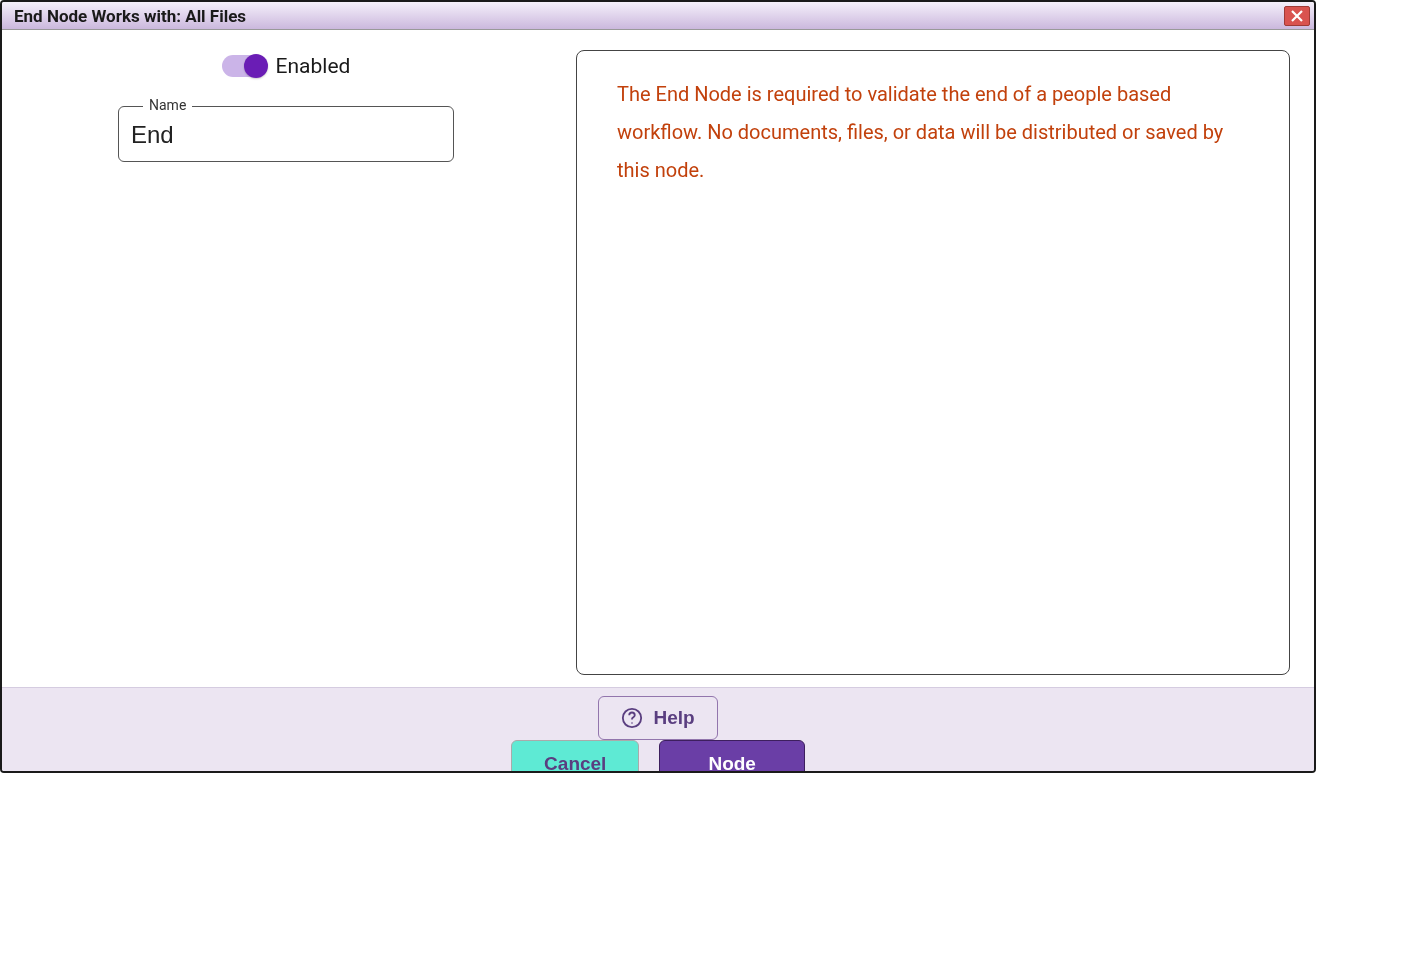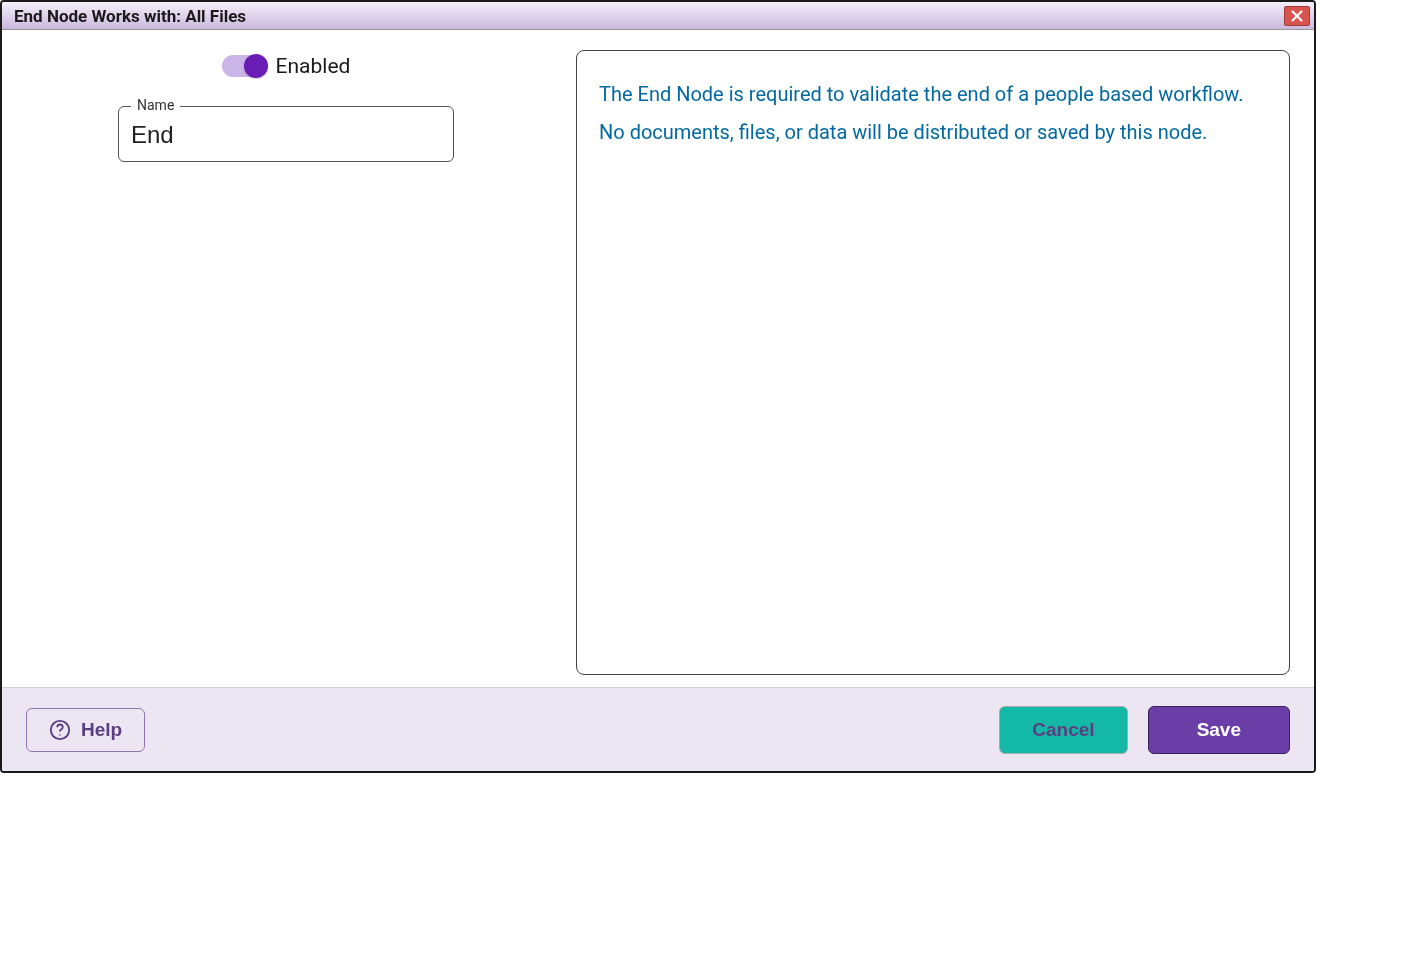--- a/index.html
+++ b/index.html
@@ -99,21 +99,21 @@
     }
     .field-group {
       position: relative;
       border: 1px solid #555;
       border-radius: 6px;
       padding: 0;
     }
     .field-label {
       position: absolute;
       top: -10px;
-      left: 12px;
+      left: 24px;
       background: #fff;
       padding: 0 6px;
       font-size: 14px;
       color: #333;
     }
     .field-input {
       width: 100%;
       border: none;
       outline: none;
       padding: 14px 12px 12px 12px;
@@ -122,34 +122,35 @@
       background: transparent;
       border-radius: 6px;
     }
     .field-input::placeholder {
       color: #888;
     }
     .right-panel {
       flex: 1;
       border: 1.5px solid #444;
       border-radius: 8px;
-      padding: 24px 22px;
+      padding: 24px 40px;
       font-size: 20px;
       line-height: 1.9;
-      color: #0369a1;
+      color: #c2410c;
       max-width: 740px;
     }
     .dialog-footer {
       height: 84px;
       background: #ece5f2;
       border-top: 1px solid #d5cce0;
       display: flex;
       align-items: center;
       justify-content: space-between;
       padding: 8px 24px;
+      flex-direction: column;
     }
     .footer-left {
       display: flex;
     }
     .footer-right {
       display: flex;
       gap: 20px;
     }
     .btn {
       border-radius: 6px;
@@ -166,21 +167,21 @@
       background: #ece5f2;
       border-color: #9275ad;
       color: #5a3e80;
       padding: 10px 22px;
     }
     .btn-help svg {
       width: 22px;
       height: 22px;
     }
     .btn-cancel {
-      background: #14b8a6;
+      background: #5eead4;
       border-color: #aaa;
       color: #5a3e80;
       padding: 12px 32px;
     }
     .btn-save {
       background: #6a3ea6;
       color: #fff;
       border: 1.5px solid #3d1f5e;
       padding: 12px 48px;
     }
@@ -233,18 +234,18 @@
           <circle cx="12" cy="17.5" r="0.9" fill="#5a3e80" stroke="none"></circle>
         </svg>
         <span>Help</span>
       </button>
     </div>
     <div class="footer-right">
       <button class="btn btn-cancel">
         <span>Cancel</span>
       </button>
       <button class="btn btn-save">
-        <span>Save</span>
+        <span>Node</span>
       </button>
     </div>
   </div>
 
 </div>
 
 </body></html>

